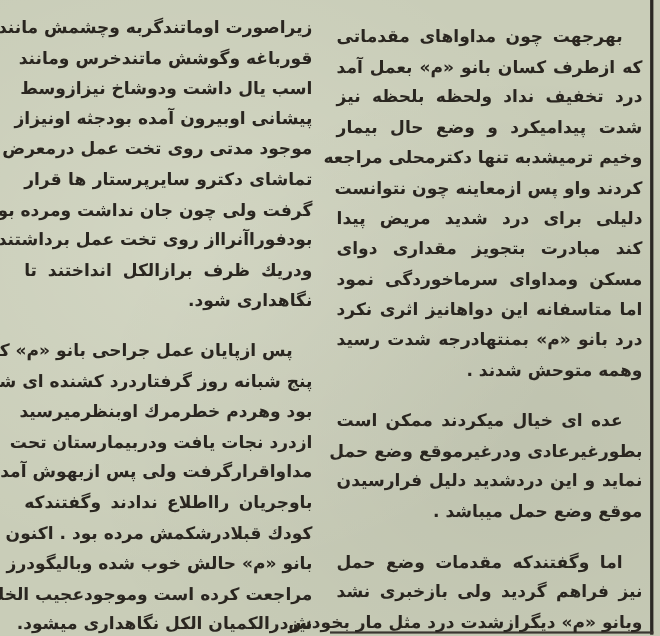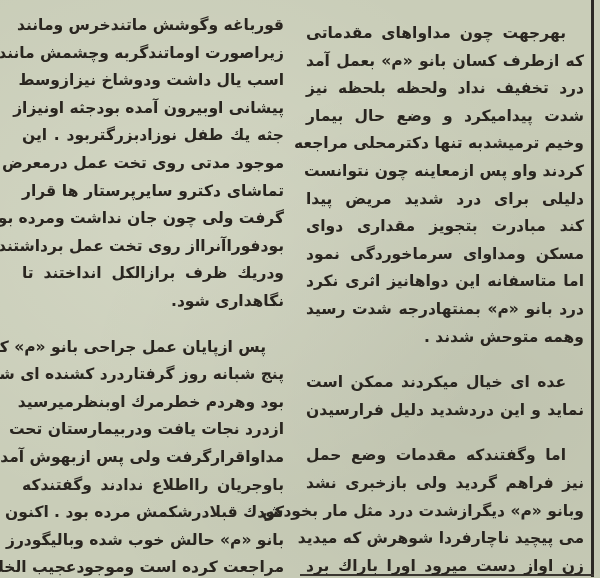--- a/index.html
+++ b/index.html
@@ -58,39 +58,40 @@
       <span class="line">دلیلی برای درد شدید مریض پیدا</span>
       <span class="line">کند مبادرت بتجویز مقداری دوای</span>
       <span class="line">مسکن ومداوای سرماخوردگی نمود</span>
       <span class="line">اما متاسفانه این دواهانیز اثری نکرد</span>
       <span class="line">درد بانو «م» بمنتهادرجه شدت رسید</span>
       <span class="line last">وهمه متوحش شدند .</span>
     </p>
     <div class="gap"></div>
     <p>
       <span class="line para-start">عده ای خیال میکردند ممکن است</span>
+      <span class="line">بطورغیرعادی ودرغیرموقع وضع حمل</span>
       <span class="line">نماید و این دردشدید دلیل فرارسیدن</span>
+      <span class="line last">موقع وضع حمل میباشد .</span>
     </p>
     <div class="gap"></div>
     <p>
       <span class="line para-start">اما وگفتندکه مقدمات وضع حمل</span>
       <span class="line">نیز فراهم گردید ولی بازخبری نشد</span>
       <span class="line">وبانو «م» دیگرازشدت درد مثل مار بخودش</span>
       <span class="line">می پیچید ناچارفردا شوهرش که میدید</span>
       <span class="line">زن اواز دست میرود اورا باراك برد</span>
     </p>
   </div>
 
   <div class="col col-left">
     <p>
+      <span class="line">زیراصورت اوماتندگربه وچشمش مانند</span>
       <span class="line">قورباغه وگوشش ماتندخرس ومانند</span>
-      <span class="line">زیراصورت اوماتندگربه وچشمش مانند</span>
       <span class="line">اسب یال داشت ودوشاخ نیزازوسط</span>
       <span class="line">پیشانی اوبیرون آمده بودجثه اونیزاز</span>
-      <span class="line">جثه یك طفل نوزادبزرگتربود . این</span>
       <span class="line">موجود مدتی روی تخت عمل درمعرض</span>
       <span class="line">تماشای دکترو سایرپرستار ها قرار</span>
       <span class="line">گرفت ولی چون جان نداشت ومرده بود</span>
       <span class="line">بودفوراآنرااز روی تخت عمل برداشتند</span>
       <span class="line">ودریك ظرف برازالکل انداختند تا</span>
       <span class="line last">نگاهداری شود.</span>
     </p>
     <div class="gap"></div>
     <p>
       <span class="line para-start">پس ازپایان عمل جراحی بانو «م» که</span>

